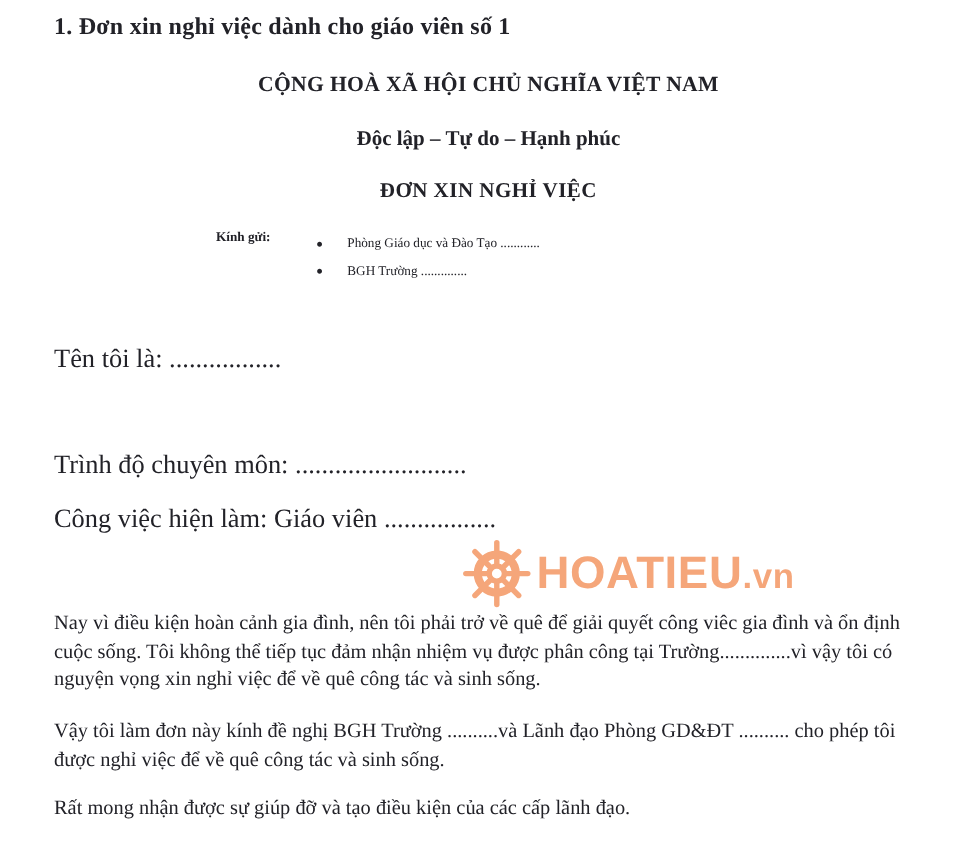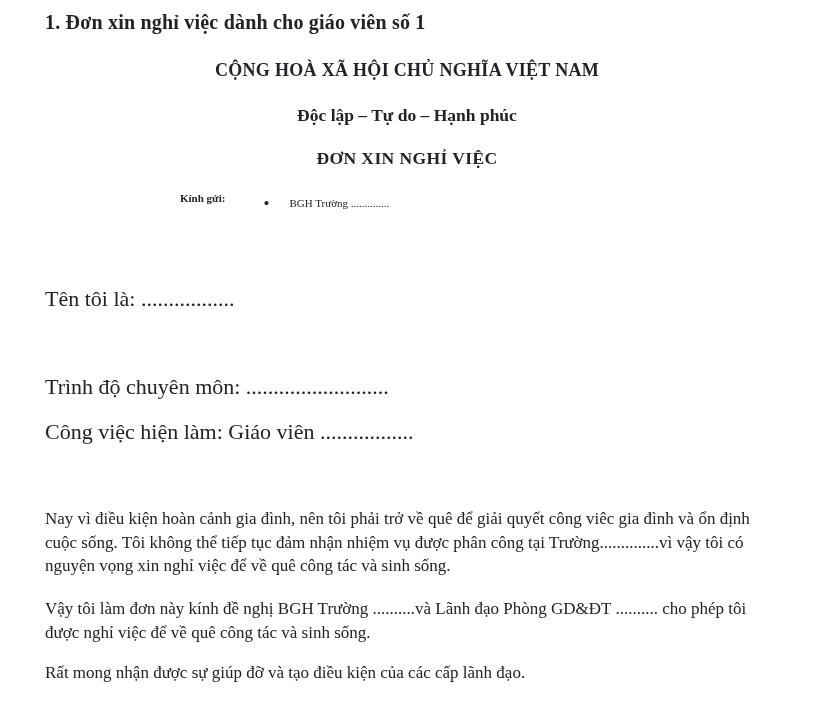--- a/index.html
+++ b/index.html
@@ -91,26 +91,44 @@
 
   <div class="center-line national-title">CỘNG HOÀ XÃ HỘI CHỦ NGHĨA VIỆT NAM</div>
 
   <div class="center-line form-title">ĐƠN XIN NGHỈ VIỆC</div>
 
   <div class="center-line motto">Độc lập – Tự do – Hạnh phúc</div>
 
   <div class="recipients">
     <span class="recipients-label">Kính gửi:</span>
     <ul class="recipients-list">
+      <li>Phòng Giáo dục và Đào Tạo ............</li>
       <li>BGH Trường ..............</li>
     </ul>
   </div>
 
   <div class="field field-0">Tên tôi là: .................</div>
   <div class="field field-2">Trình độ chuyên môn: ..........................</div>
   <div class="field field-3">Công việc hiện làm: Giáo viên .................</div>
 
+  <div class="watermark">
+    <svg class="watermark-icon" width="58" height="58" viewBox="0 0 64 64">
+      <g fill="none" stroke="#F5A67A">
+        <g stroke-width="5" stroke-linecap="round">
+          <line x1="3.5" y1="32" x2="60.5" y2="32"></line>
+          <line x1="32" y1="3.5" x2="32" y2="60.5"></line>
+          <line x1="11.9" y1="11.9" x2="52.1" y2="52.1"></line>
+          <line x1="11.9" y1="52.1" x2="52.1" y2="11.9"></line>
+        </g>
+        <circle cx="32" cy="32" r="17.5" stroke-width="7.5"></circle>
+        <circle cx="32" cy="32" r="7" fill="#ffffff" stroke-width="5"></circle>
+      </g>
+    </svg>
+    <span class="watermark-text">
+      <span class="watermark-brand">HOATIEU</span><span class="watermark-tld">.vn</span>
+    </span>
+  </div>
 
   <div class="para para-0">Nay vì điều kiện hoàn cảnh gia đình, nên tôi phải trở về quê để giải quyết công viêc gia đình và ổn định cuộc sống. Tôi không thể tiếp tục đảm nhận nhiệm vụ được phân công tại Trường..............vì vậy tôi có nguyện vọng xin nghỉ việc để về quê công tác và sinh sống.</div>
   <div class="para para-1">Vậy tôi làm đơn này kính đề nghị BGH Trường ..........và Lãnh đạo Phòng GD&amp;ĐT .......... cho phép tôi được nghỉ việc để về quê công tác và sinh sống.</div>
   <div class="para para-2">Rất mong nhận được sự giúp đỡ và tạo điều kiện của các cấp lãnh đạo.</div>
 
 </div>
 
 </body></html>

